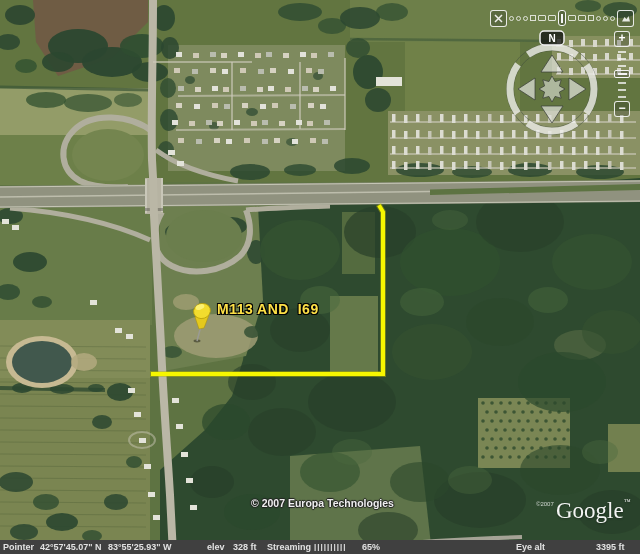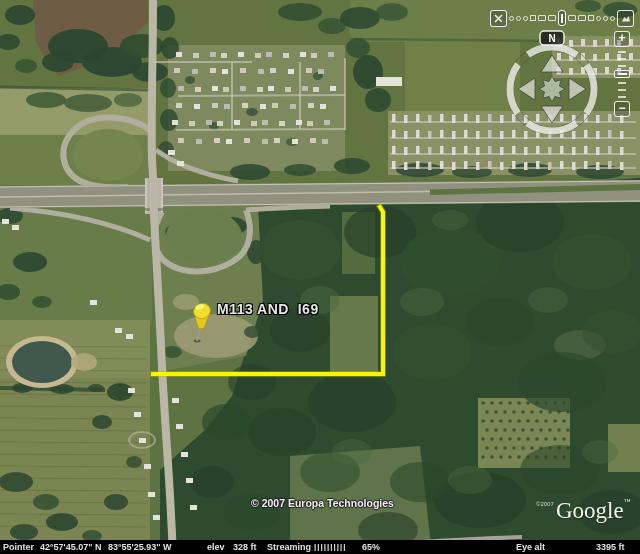--- a/index.html
+++ b/index.html
@@ -2,21 +2,21 @@
 <html><head>
 <meta charset="utf-8">
 <style>
   html,body{margin:0;padding:0;background:#222;}
   .stage{position:relative;width:640px;height:554px;overflow:hidden;
          font-family:"Liberation Sans",sans-serif;background:#5e7342;}
   .stage svg.map{position:absolute;left:0;top:0;}
 
   
   .pin-label{position:absolute;left:217px;top:301px;font-size:14px;font-weight:bold;
-    color:#e5e5e5;letter-spacing:.5px;white-space:pre;
+    color:#fde047;letter-spacing:.5px;white-space:pre;
     text-shadow:-1px -1px 0 #000,1px -1px 0 #000,-1px 1px 0 #000,1px 1px 0 #000;}
   .europa{position:absolute;left:251px;top:489px;font-size:10.5px;font-weight:bold;color:#efefef;
     text-shadow:-1px 0 1px #222,1px 0 1px #222,0 -1px 1px #222,0 1px 1px #222;margin-top:8px;}
   .g-water{position:absolute;left:536px;top:501px;font-size:6px;color:rgba(255,255,255,.75);}
   .google{position:absolute;left:556px;top:499px;font-family:Liberation Serif, serif;
     font-size:23px;color:rgba(255,255,255,.95);text-shadow:0 1px 2px rgba(0,0,0,.35);line-height:1;}
   .google sup{font-size:7px;vertical-align:top;}
 
   
   .navring{position:absolute;left:496px;top:28px;width:112px;height:122px;}
@@ -33,21 +33,21 @@
     align-items:center;gap:2px;}
   .zoom-btn{width:16px;height:16px;box-sizing:border-box;border:1.5px solid rgba(248,248,248,.9);
     border-radius:3px;background:rgba(35,45,35,.25);color:#fff;font-size:12px;font-weight:bold;
     line-height:12px;text-align:center;}
   .ztick{width:8px;height:2px;background:rgba(248,248,248,.75);margin:1.5px 0;}
   .zoom-thumb{width:16px;height:8px;box-sizing:border-box;border:1.5px solid #f5f5f5;border-radius:2px;
     background:rgba(35,45,35,.3);display:flex;align-items:center;justify-content:center;}
   .zoom-thumb i{display:block;width:9px;height:1.5px;background:#f5f5f5;}
 
   
-  .statusbar{position:absolute;left:0;top:540px;width:640px;height:14px;background:#000000;
+  .statusbar{position:absolute;left:0;top:540px;width:640px;height:14px;background:#404040;
     color:#e2e2e2;font-size:9px;font-weight:bold;}
   .statusbar span{position:absolute;top:2px;white-space:pre;}
   .sb-bars{font-size:8px;letter-spacing:1px;top:2px;}
 </style>
 </head>
 <body>
 
 <div class="stage">
 
   <svg class="map" width="640" height="554" viewBox="0 0 640 554">

